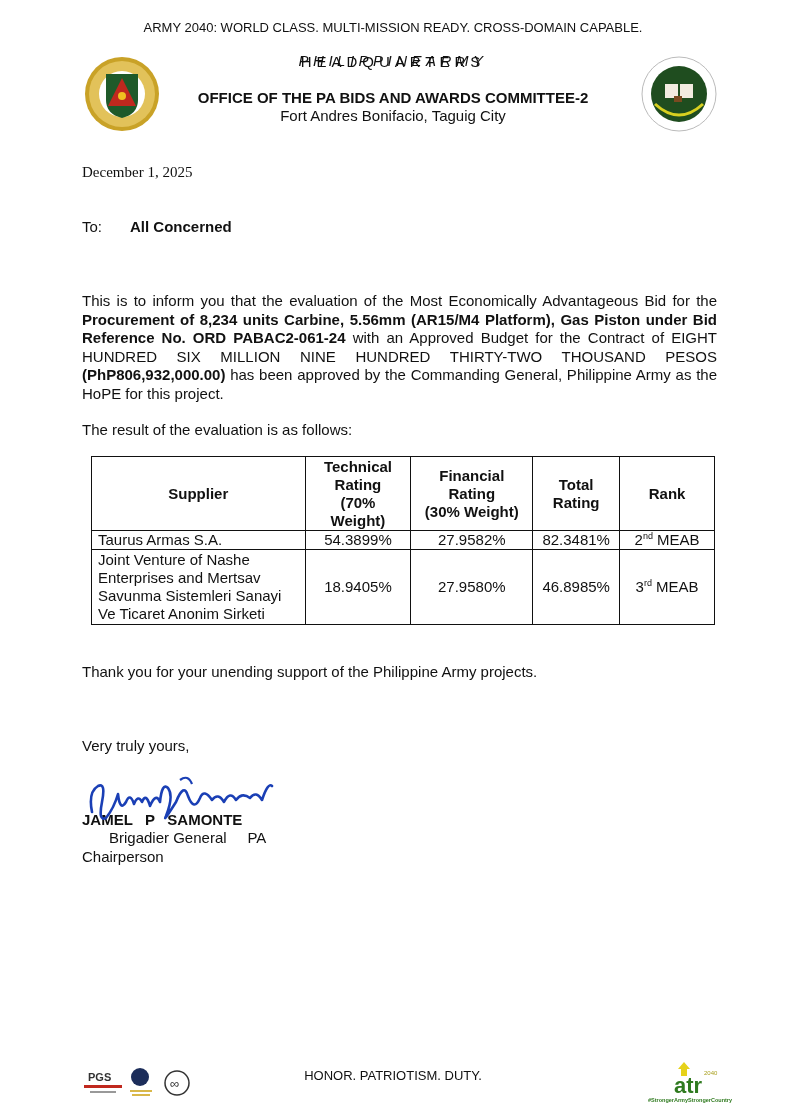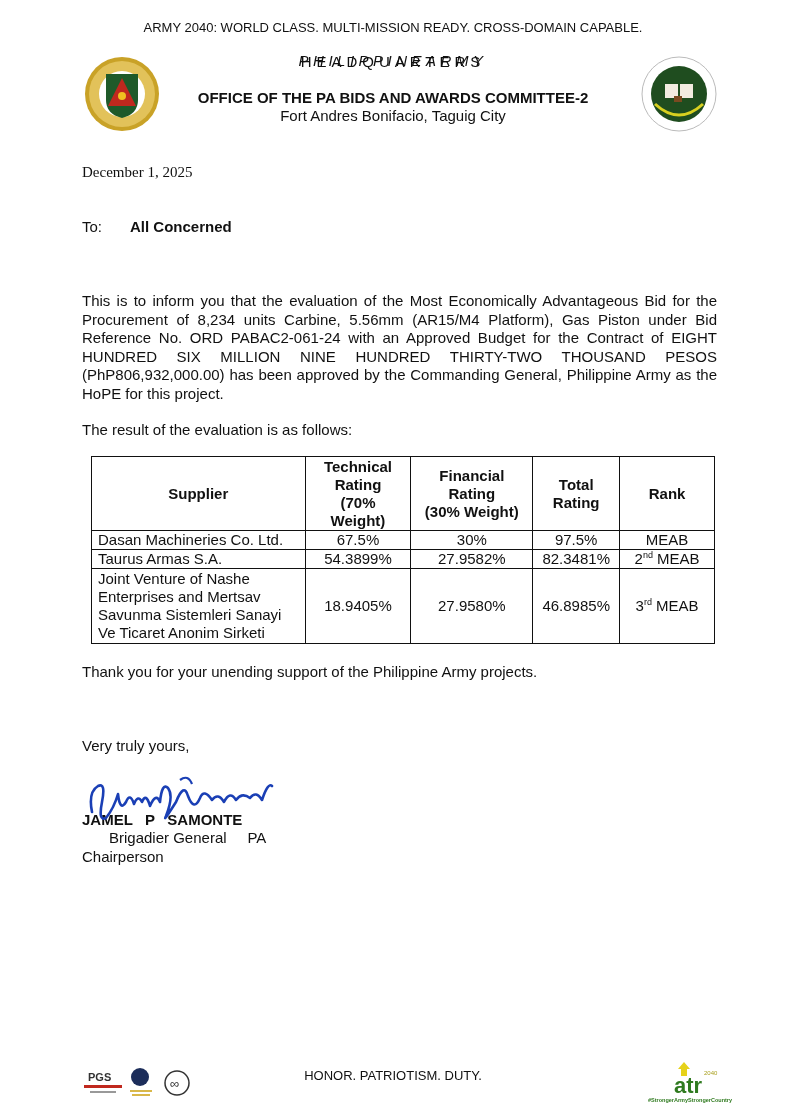--- a/index.html
+++ b/index.html
@@ -12,21 +12,21 @@
   .hq2 { top:52px; font-size:15px; letter-spacing:4.5px;font-style:italic; }
   .hq3 { top:89px; font-size:15px; font-weight:bold; }
   .hq4 { top:107px; font-size:15px; }
   .logo-left { left:84px; top:56px; width:76px; height:76px; }
   .logo-right { left:641px; top:56px; width:76px; height:76px; }
   .text { font-size:15px; line-height:18.5px; }
   .date { left:82px; top:163px;font-family:Liberation Serif, serif; }
   .to-label { left:82px; top:218px; }
   .to-value { left:130px; top:218px; font-weight:bold;text-align:right; }
   .para { left:82px; top:292px; width:635px; text-align:justify; }
-  .para b { font-weight:normal; }
+  .para b { font-weight:bold; }
   .result-intro { left:82px; top:421px; }
   table.eval { position:absolute; left:91px; top:456px; width:624px; border-collapse:collapse; font-size:15px; }
   table.eval th, table.eval td { border:1px solid #111; text-align:center; vertical-align:middle; padding:0 2px; line-height:18px; }
   table.eval th { font-weight:bold; height:73px; }
   table.eval td.sup { text-align:left; padding-left:6px; }
   sup { font-size:9px; vertical-align:super; line-height:0; }
   .thanks { left:82px; top:663px; }
   .regards { left:82px; top:737px; }
   .signature { left:84px; top:772px; width:195px; height:60px; }
   .signer { left:82px; top:811px; font-weight:bold; letter-spacing:0; }
@@ -100,27 +100,20 @@
       </th>
       <th>
         <span>Total</span><br>
         <span>Rating</span>
       </th>
       <th>Rank</th>
     </tr>
   </thead>
   <tbody>
     <tr>
-      <td class="sup">Dasan Machineries Co. Ltd.</td>
-      <td>67.5%</td>
-      <td>30%</td>
-      <td>97.5%</td>
-      <td>MEAB</td>
-    </tr>
-    <tr>
       <td class="sup">Taurus Armas S.A.</td>
       <td>54.3899%</td>
       <td>27.9582%</td>
       <td>82.3481%</td>
       <td><span>2</span><sup>nd</sup><span> MEAB</span></td>
     </tr>
     <tr>
       <td class="sup" style="padding-top:1px;padding-bottom:1px;">
         <span>Joint Venture of Nashe</span><br>
         <span>Enterprises and Mertsav</span><br>

